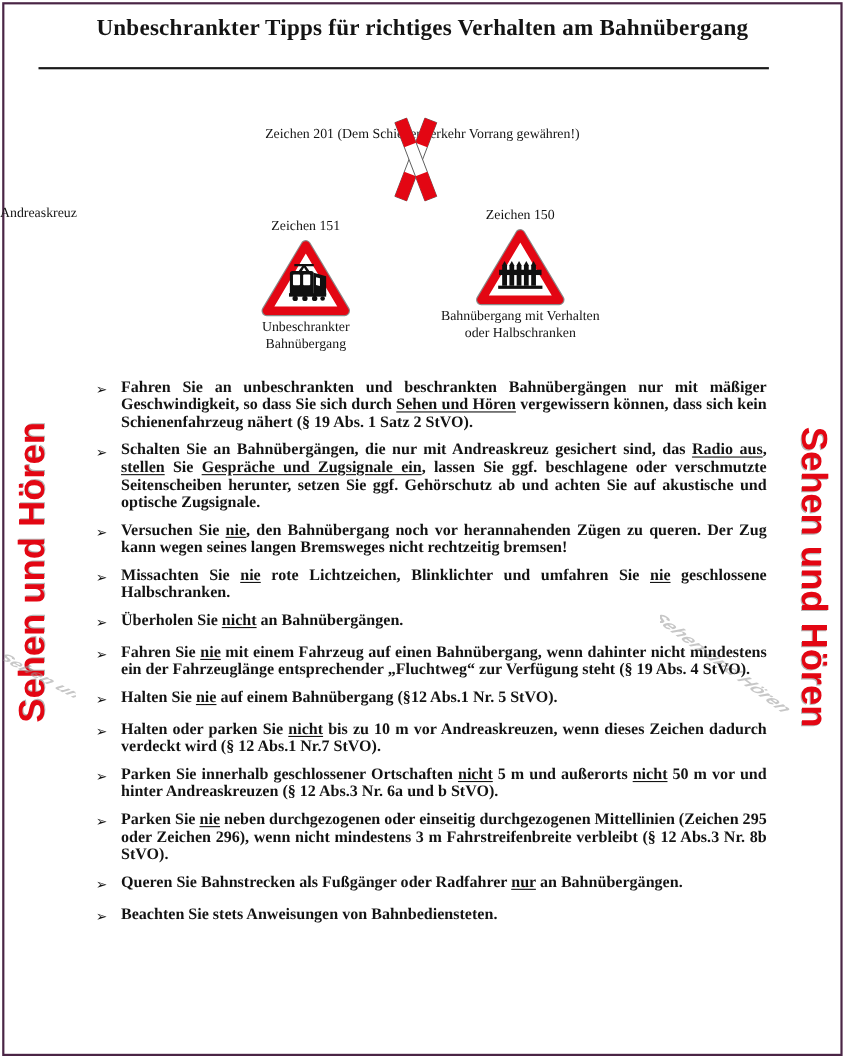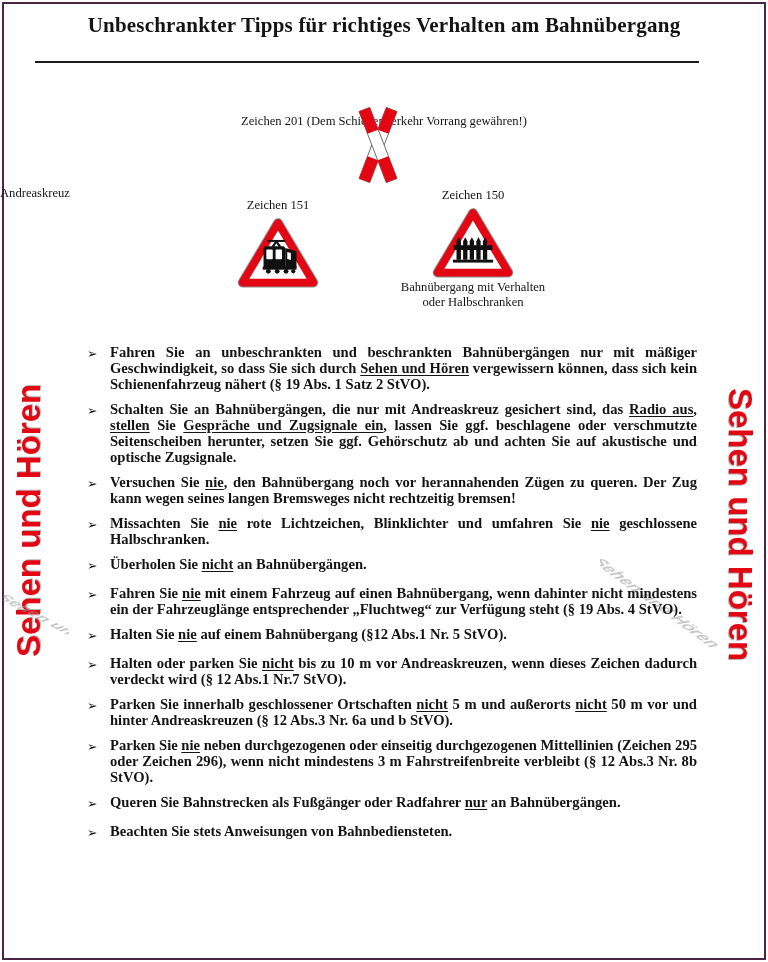--- a/index.html
+++ b/index.html
@@ -89,20 +89,21 @@
       <circle cx="51" cy="70" r="3"></circle>
       <circle cx="62" cy="70" r="3"></circle>
       <circle cx="71" cy="70" r="2.6"></circle>
     </g>
     <g fill="#ffffff" stroke="none">
       <rect x="37.5" y="43" width="8" height="12" rx="1"></rect>
       <rect x="49" y="43" width="8" height="12" rx="1"></rect>
       <path d="M63.5 46 L68 47.3 L68 56 L63.5 54.8 Z"></path>
     </g>
   </svg>
+  <div class="sign-caption">Unbeschrankter Bahnübergang</div>
 </div>
 
 <div class="sign-block block150">
   <div class="sign-caption">Zeichen 150</div>
   <svg class="tri-svg" viewBox="0 0 104 92" xmlns="http://www.w3.org/2000/svg">
     <path d="M52 10 L8 84 L96 84 Z" fill="#ffffff" stroke="#8a8a8a" stroke-width="12" stroke-linejoin="round"></path>
     <path d="M52 10 L8 84 L96 84 Z" fill="#ffffff" stroke="#e30613" stroke-width="9.5" stroke-linejoin="round"></path>
     <g fill="#101010" stroke="none">
       <rect x="28" y="50" width="48" height="6"></rect>
       <path d="M31.5 45 L34.2 40 L37 45 V68 H31.5 Z"></path>

